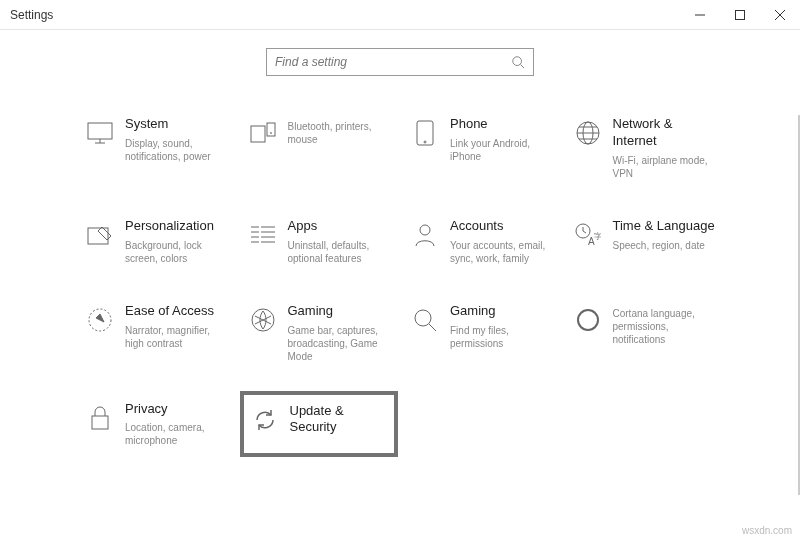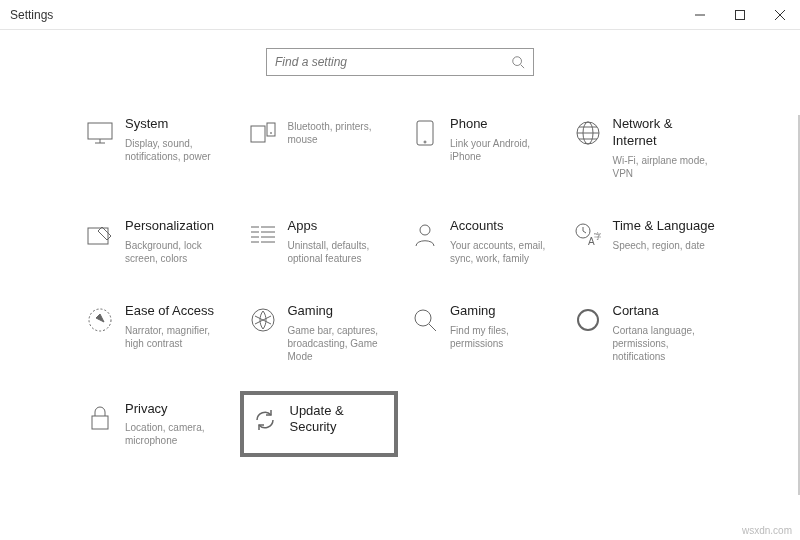--- a/index.html
+++ b/index.html
@@ -217,21 +217,20 @@
     </div>
   </div>
 
   <div class="tile">
     <div class="tile-icon">
       <svg width="24" height="24" viewBox="0 0 24 24" fill="none" stroke="#666" stroke-width="2">
           <circle cx="12" cy="12" r="10"></circle>
         </svg>
     </div>
     <div class="tile-text">
-      <div class="tile-title">Cortana</div>
       <div class="tile-desc">Cortana language, permissions, notifications</div>
     </div>
   </div>
 
   <div class="tile">
     <div class="tile-icon">
       <svg width="20" height="24" viewBox="0 0 20 24" fill="none" stroke="#666" stroke-width="1">
           <rect x="2" y="10" width="16" height="13"></rect>
           <path d="M5 10 V6 a5 5 0 0 1 10 0 V10"></path>
         </svg>

